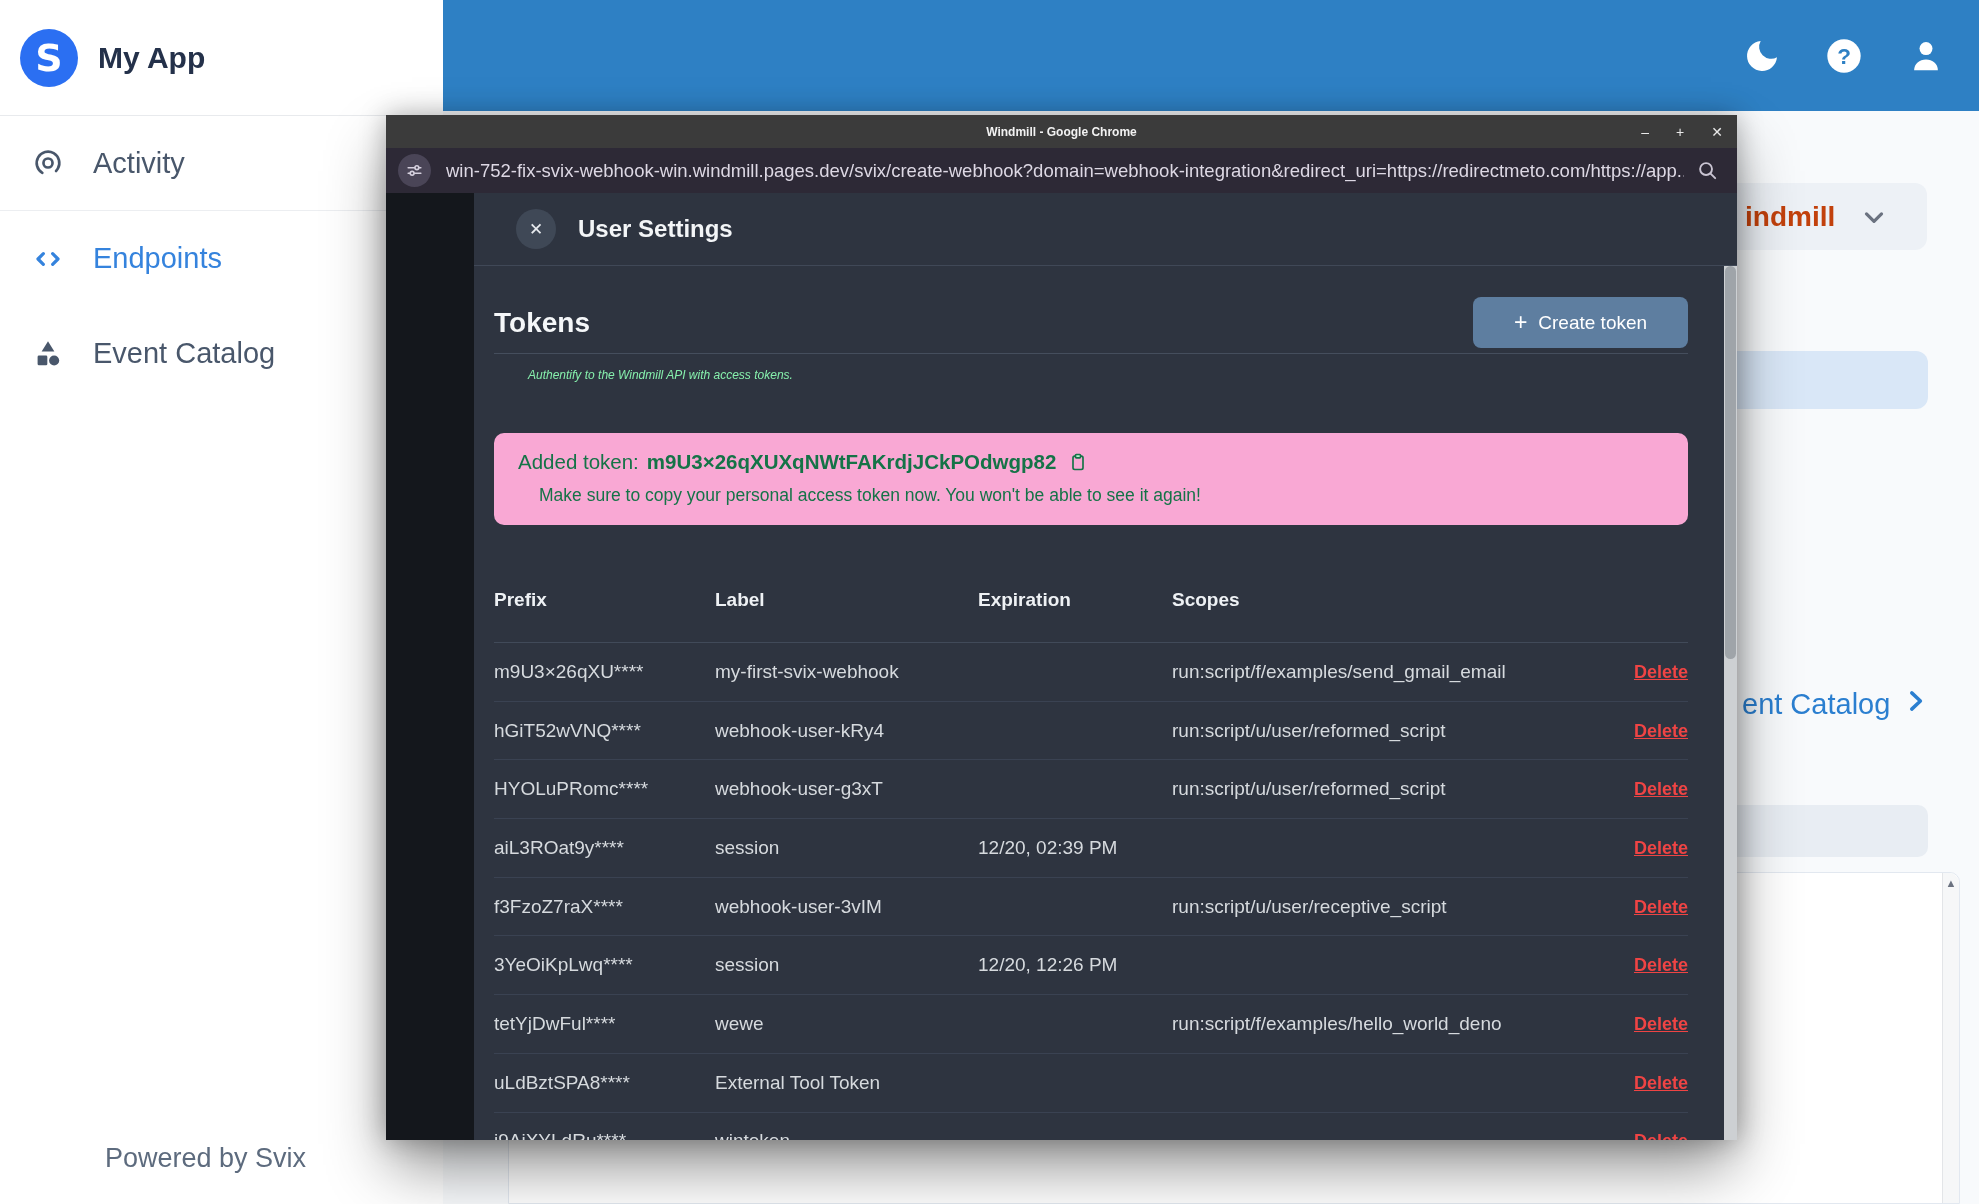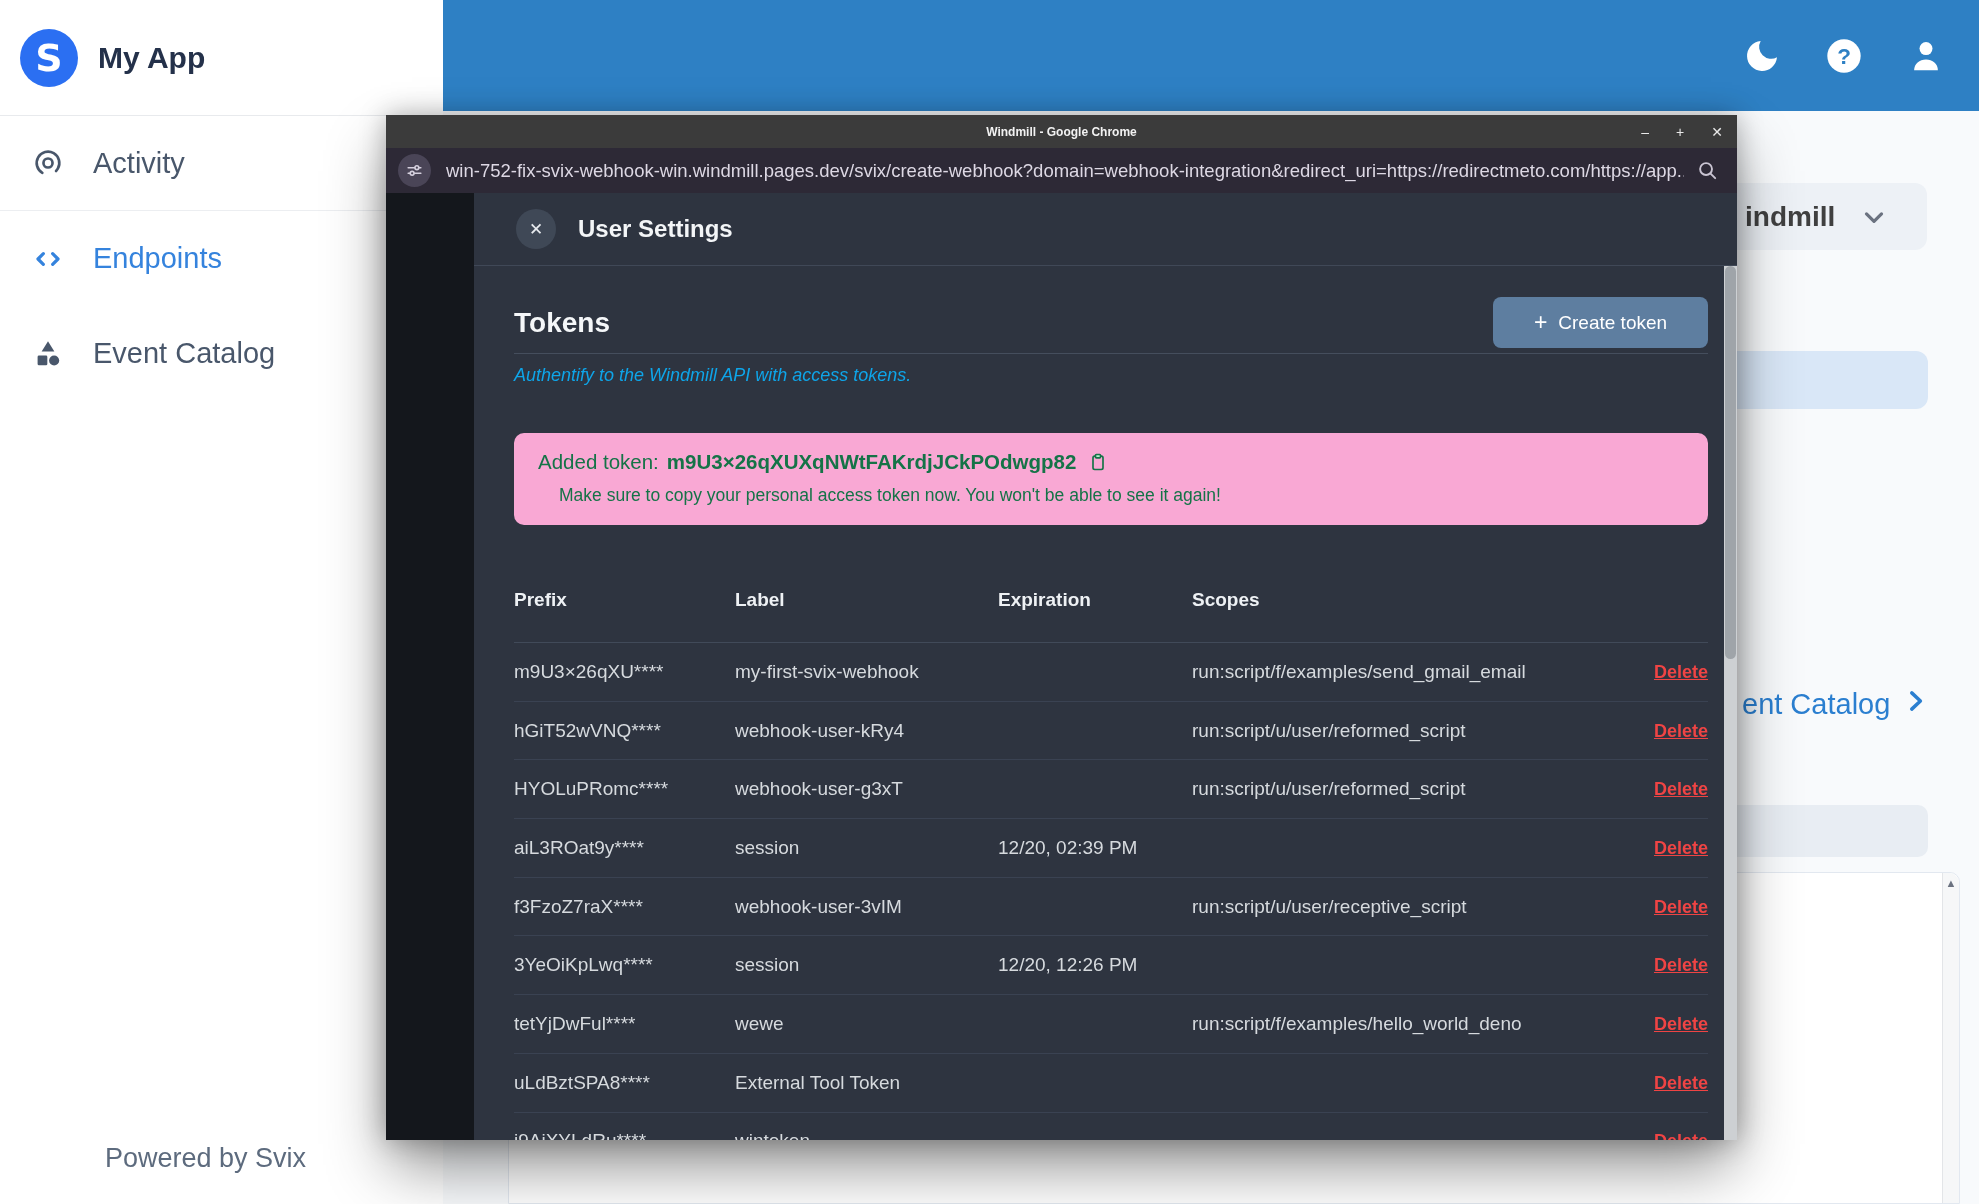--- a/index.html
+++ b/index.html
@@ -21,21 +21,21 @@
   .sb-item .icn svg { width:32px; height:32px; }
   .sb-item .lbl { margin-left:28px; font-size:29px; }
   .sb-item.active { color:#3583dd; }
   .sb-powered { position:absolute; left:105px; bottom:30px; font-size:27px; color:#5d6b7e; }
 
   .topbar { position:absolute; left:443px; top:0; width:1536px; height:111px; background:#2e80c4; display:flex; align-items:center; justify-content:flex-end; gap:40px; padding-right:32px; }
   .topbar .tb-icn { width:42px; height:42px; display:flex; align-items:center; justify-content:center; cursor:pointer; }
 
   .bg-main { position:absolute; left:443px; top:111px; width:1536px; height:1093px; background:#f8fafc; }
   .pill { position:absolute; left:1212px; top:72px; width:272px; height:67px; background:#edf1f6; border-radius:12px; display:flex; align-items:center; cursor:pointer; }
-  .pill .pill-lbl { margin-left:90px; font-size:28px; font-weight:bold; color:#404040; }
+  .pill .pill-lbl { margin-left:90px; font-size:28px; font-weight:bold; color:#c2410c; }
   .pill .pill-chev { margin-left:24px; display:flex; }
   .banner-blue { position:absolute; left:987px; top:240px; width:498px; height:58px; background:#d9e7f7; border-radius:12px; }
   .catalog-link { position:absolute; left:1299px; top:577px; display:flex; align-items:center; gap:12px; color:#2b7fd0; font-size:29px; cursor:pointer; }
   .banner-gray { position:absolute; left:987px; top:694px; width:498px; height:52px; background:#e8edf3; border-radius:10px; }
   .white-panel { position:absolute; left:65px; top:761px; width:1452px; height:332px; background:#ffffff; border:1px solid #e2e8f0; border-radius:10px 10px 0 0; }
   .wp-scroll { position:absolute; right:0; top:0; width:17px; height:100%; background:#f6f7f8; border-left:1px solid #e3e5e8; border-radius:0 10px 0 0; text-align:center; }
   .wp-scroll .arrow { font-size:11px; color:#6b7280; line-height:20px; cursor:pointer; }
 
   
   .chrome { position:absolute; left:386px; top:115px; width:1351px; height:1025px; z-index:10;
@@ -51,28 +51,28 @@
   .cw-content { height:947px; display:flex; background:#2e3440; }
   .left-strip { width:88px; background:#14171c; }
   .drawer { flex:1; position:relative; overflow:hidden; }
   .drawer-scrollbar { position:absolute; right:0; top:73px; bottom:0; width:13px; background:#cdd0d3; z-index:5; }
   .drawer-scrollbar .thumb { position:absolute; top:0; left:1px; right:1px; height:45%; background:#9fa4a9; border-radius:6px; }
 
   .drawer-header { height:73px; display:flex; align-items:center; padding-left:42px; border-bottom:1px solid #404857; }
   .close-btn { width:40px; height:40px; border-radius:50%; background:#3f4856; color:#e8ebef; font-size:17px; display:flex; align-items:center; justify-content:center; cursor:pointer; }
   .drawer-title { margin-left:22px; font-size:24px; font-weight:600; color:#f3f5f7; }
 
-  .drawer-body { height:874px; overflow:hidden; padding:0 14px 0 40px; }
+  .drawer-body { height:874px; overflow:hidden; padding:0 14px 0 20px; }
   .inner { width:1194px; }
   .section-row { margin-top:31px; height:51px; display:flex; align-items:center; justify-content:space-between; }
   .section-title { font-size:28px; font-weight:bold; color:#f5f7f9; }
   .create-btn { width:215px; height:51px; border:none; border-radius:8px; background:#5e7ea0; color:#ffffff; font-size:19px; font-family:inherit; display:flex; align-items:center; justify-content:center; gap:11px; cursor:pointer; }
   .create-btn .plus { font-size:23px; font-weight:400; line-height:1; }
   .section-divider { margin-top:5px; border-top:1px solid #454e5d; }
-  .section-subtitle { margin-top:9px; font-size:18px; line-height:24px; font-style:italic; color:#0ea5e9; }
+  .section-subtitle { margin-top:9px; font-size:12px; line-height:24px; font-style:italic; color:#86efac;margin-left:34px; }
 
   .alert-green { margin-top:46px; height:92px; border-radius:10px; background:#f9a8d4; color:#157347; padding:17px 24px 0 24px; }
   .ag-line1 { font-size:20.5px; display:flex; align-items:center; }
   .ag-token { font-weight:bold; margin-left:8px; }
   .ag-copy { margin-left:12px; display:flex; cursor:pointer; }
   .ag-line2 { margin-top:11px; margin-left:21px; font-size:17.5px; }
 
   .tokens-table { margin-top:58px; }
   .trow { display:grid; grid-template-columns:221px 263px 194px 1fr 90px; align-items:center; }
   .thead { height:60px; align-items:start; padding-top:6px; border-bottom:1px solid #414a59; font-size:19px; font-weight:bold; color:#eef1f4; }

